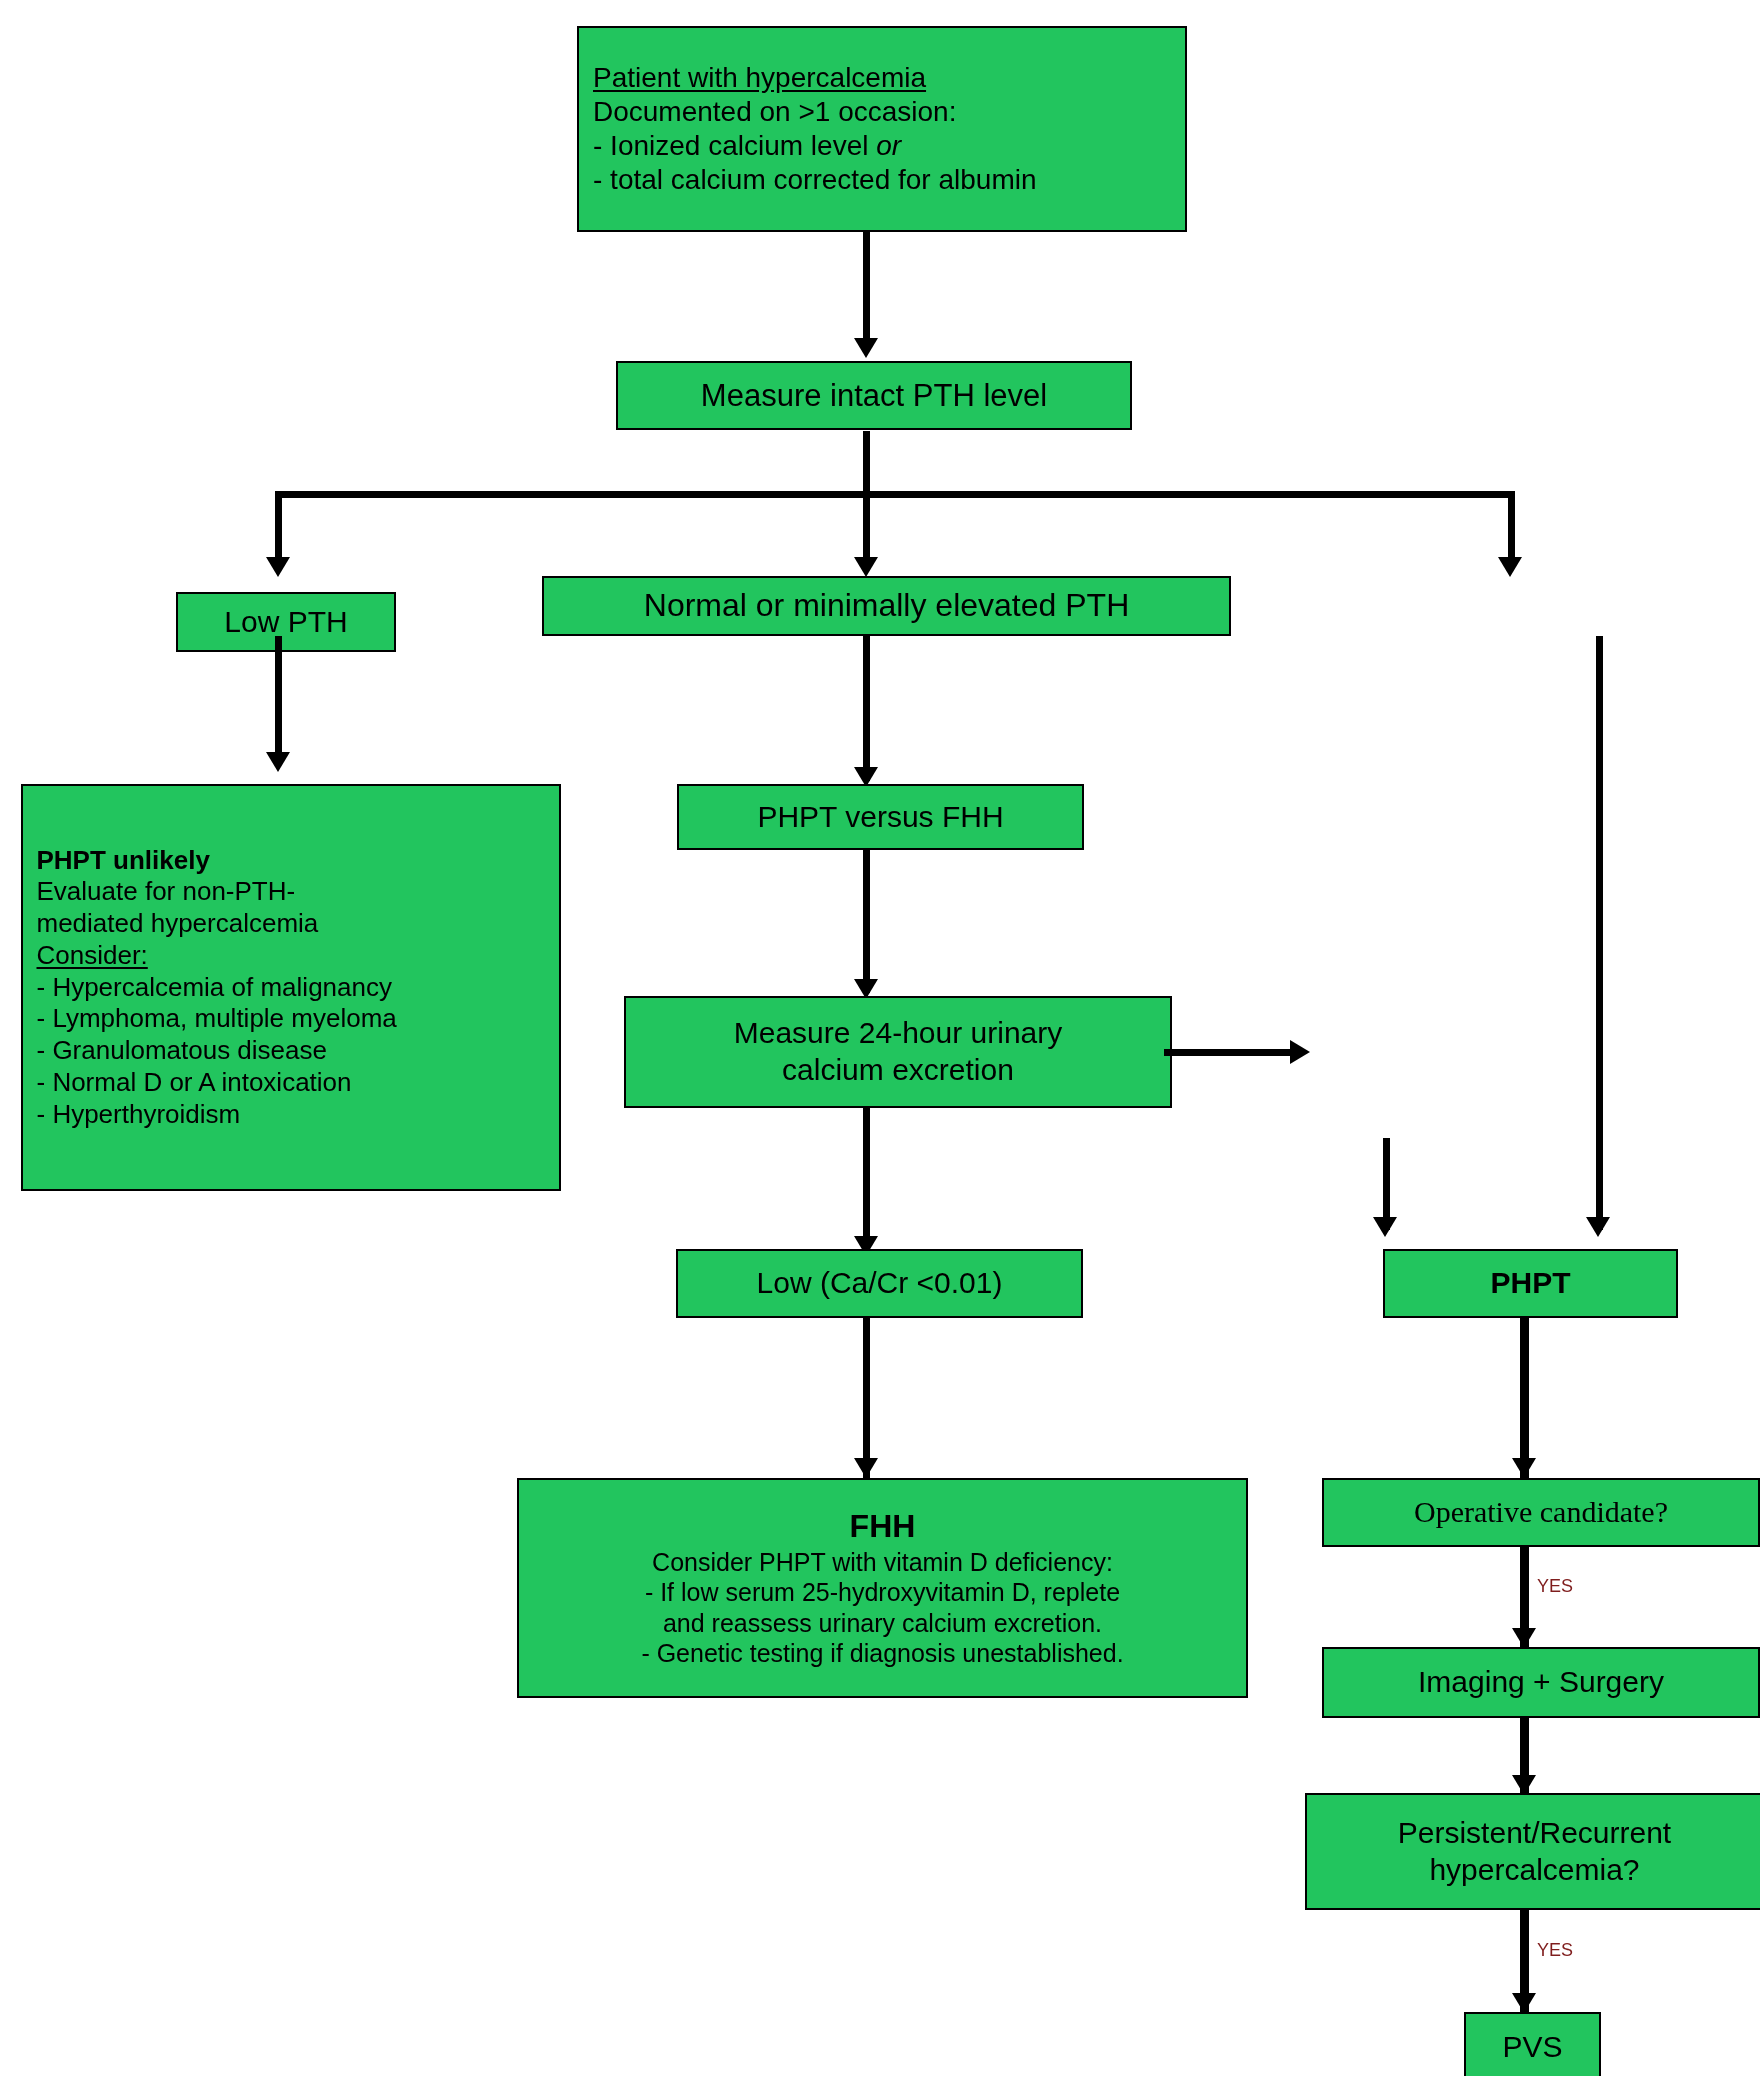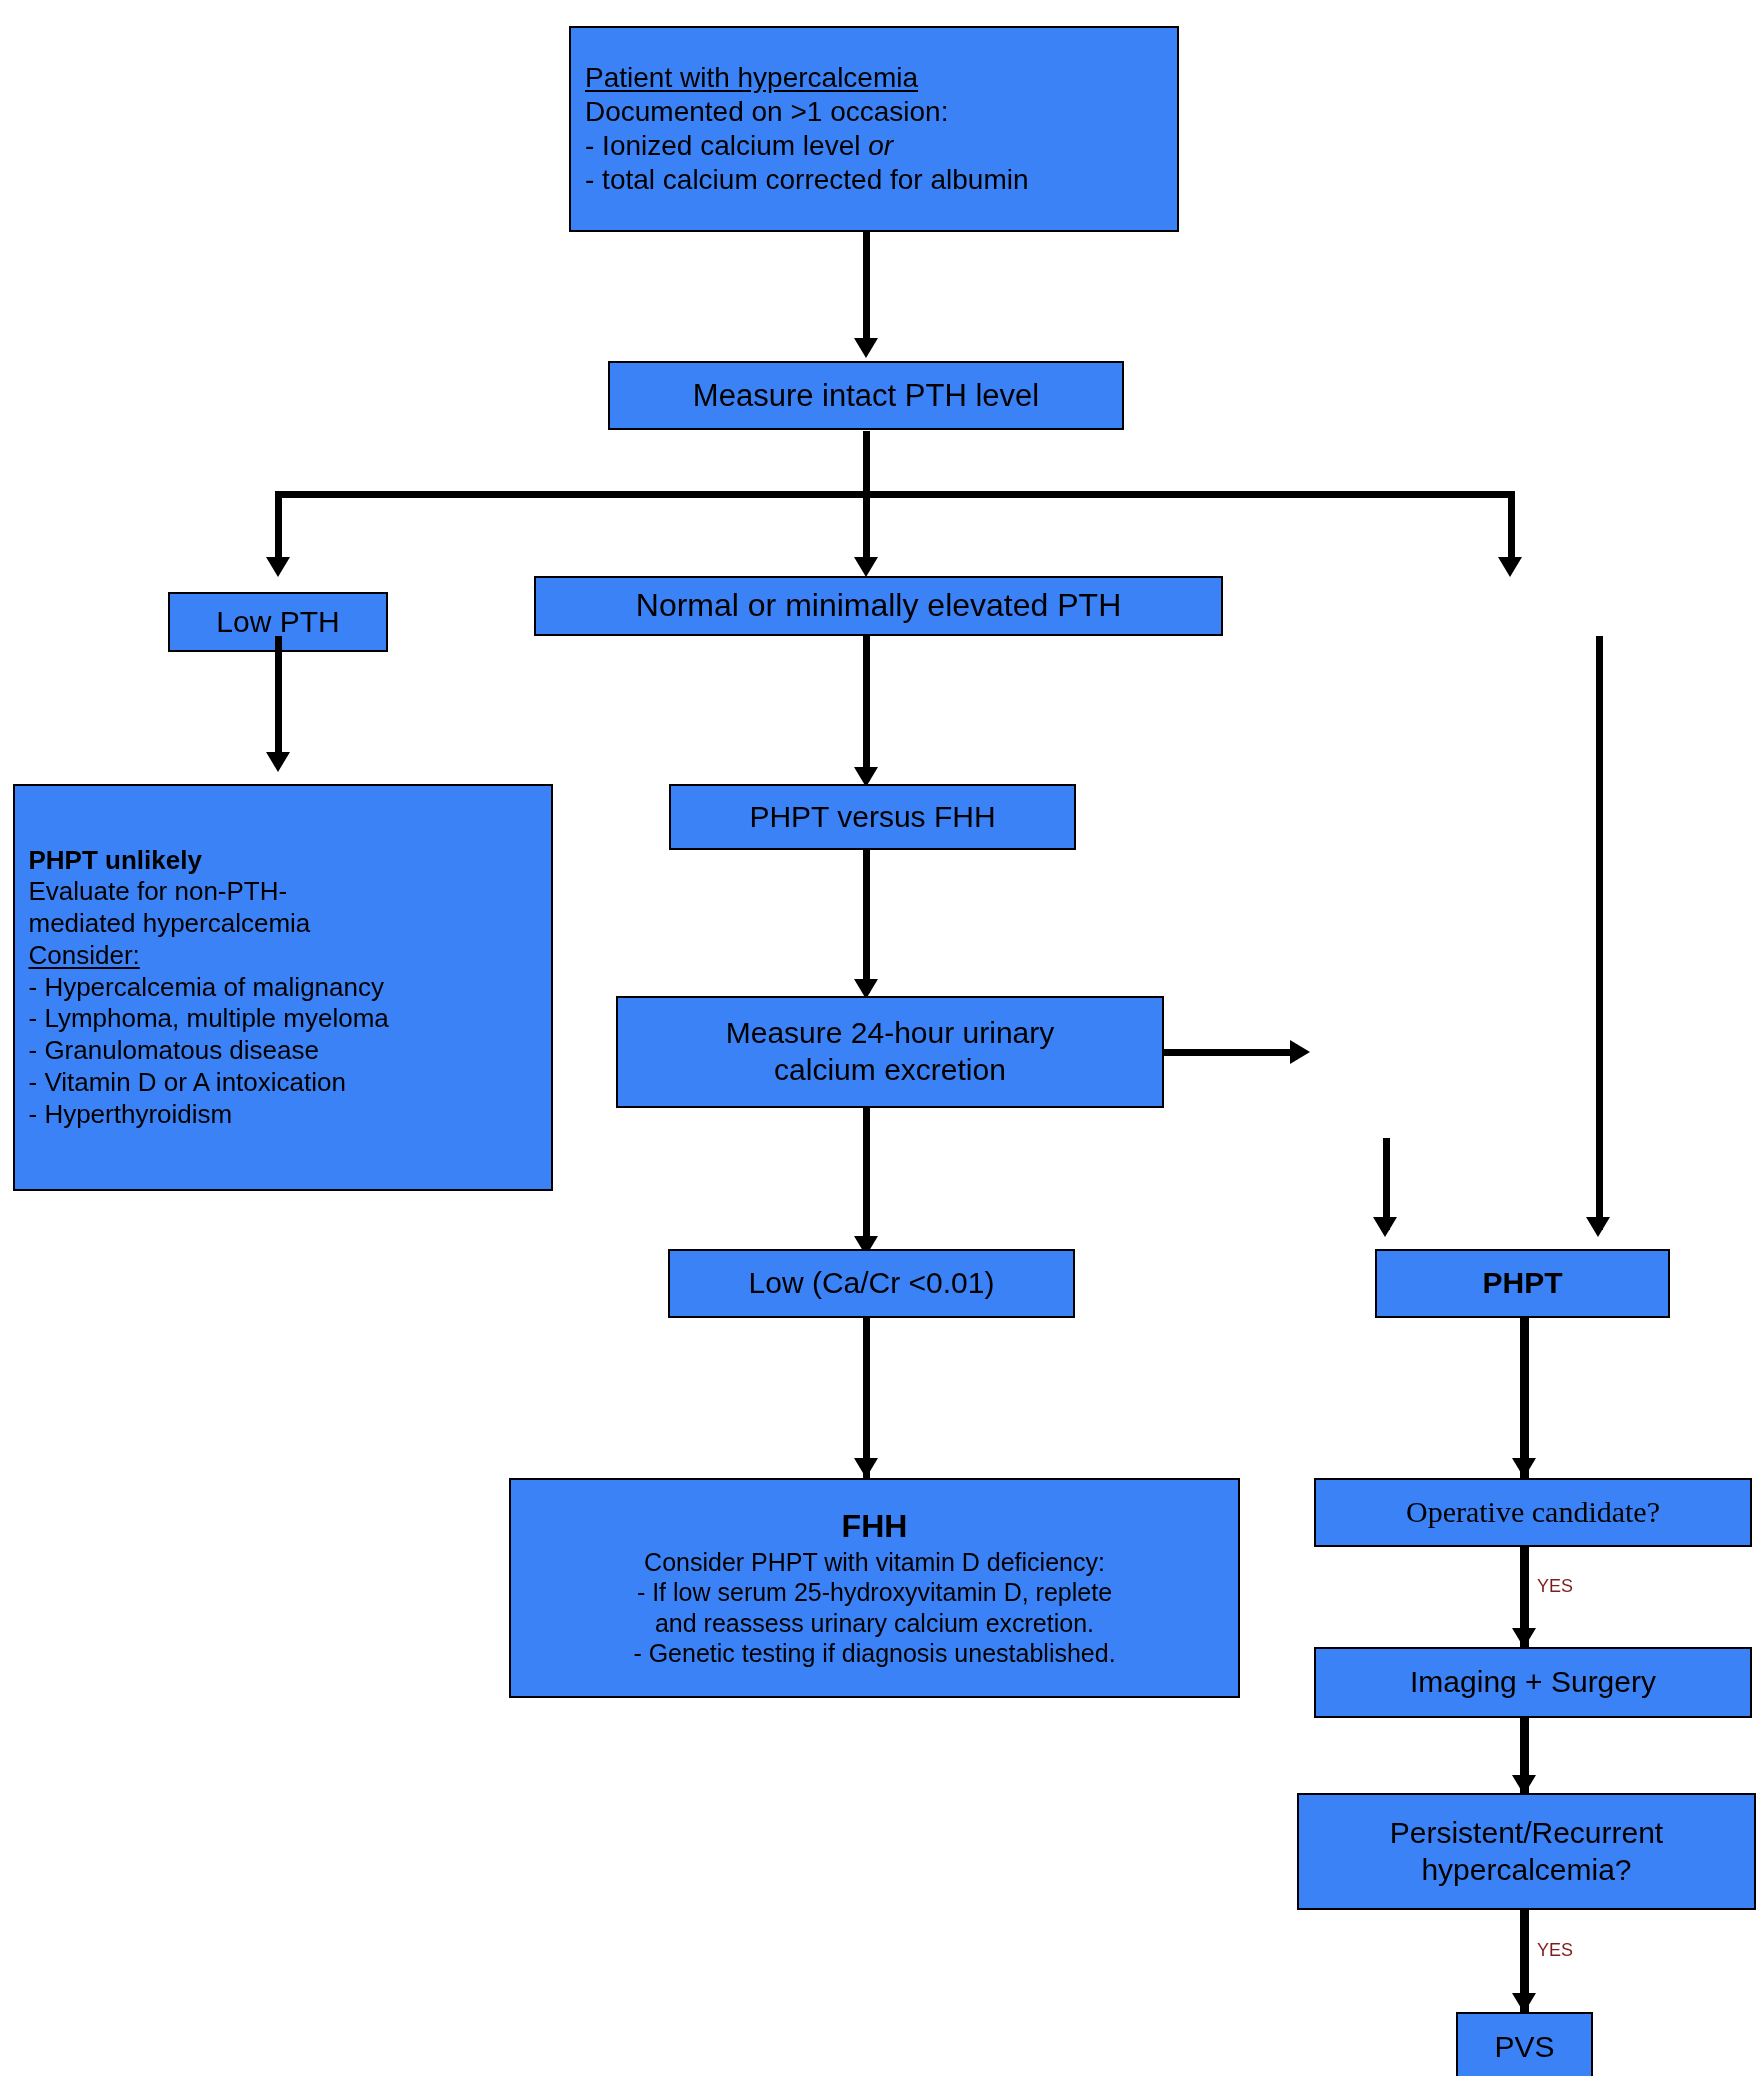--- a/index.html
+++ b/index.html
@@ -15,26 +15,27 @@
     position: relative;
     width: 1760px;
     height: 2099px;
     background: #ffffff;
     overflow: hidden;
   }
   .node {
     position: absolute;
     box-sizing: border-box;
     border: 2.9px solid #000000;
-    background: #3b82f6;
+    background: #22c55e;
     display: flex;
     flex-direction: column;
     justify-content: center;
     color: #000000;
     line-height: 1.22;
+    margin-left: 8px;
   }
   .node .ln { display: block; white-space: pre; }
   .center { align-items: center; }
   .left   { align-items: flex-start; text-align: left; }
   .pad-l  { padding-left: 14px; padding-right: 8.3px; }
   .u      { text-decoration: underline; text-underline-offset: 0.10em; }
   .b      { font-weight: bold; }
   .i      { font-style: italic; }
 
   
@@ -110,21 +111,21 @@
   <div class="arrow-down" style="left:1586px; top:1217px;"></div>
 
   <div class="node left pad-l" style="left:12.5px; top:784px; width:540px; height:407px; font-size:26px;">
     <span class="ln b">PHPT unlikely</span>
     <span class="ln">Evaluate for non-PTH-</span>
     <span class="ln">mediated hypercalcemia</span>
     <span class="ln u">Consider:</span>
     <span class="ln">- Hypercalcemia of malignancy</span>
     <span class="ln">- Lymphoma, multiple myeloma</span>
     <span class="ln">- Granulomatous disease</span>
-    <span class="ln">- Vitamin D or A intoxication</span>
+    <span class="ln">- Normal D or A intoxication</span>
     <span class="ln">- Hyperthyroidism</span>
   </div>
 
   <div class="node center" style="left:669px; top:784px; width:407px; height:66px; font-size:30px;">
     <span class="ln">PHPT versus FHH</span>
   </div>
 
   <div class="vline" style="left:863px; top:850px; width:6.6px; height:143px;"></div>
   <div class="arrow-down" style="left:854px; top:979px;"></div>
 

